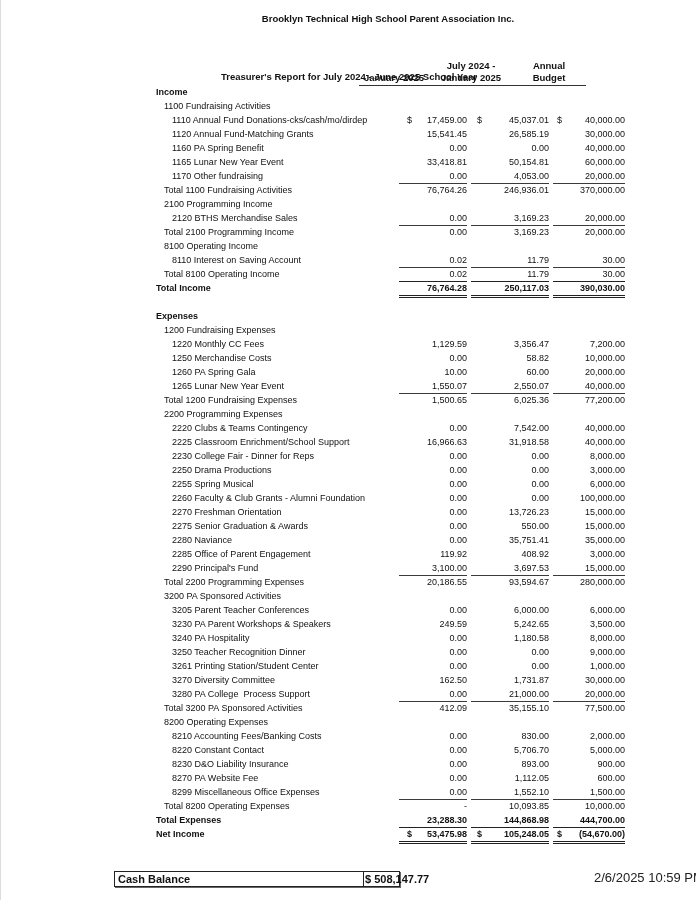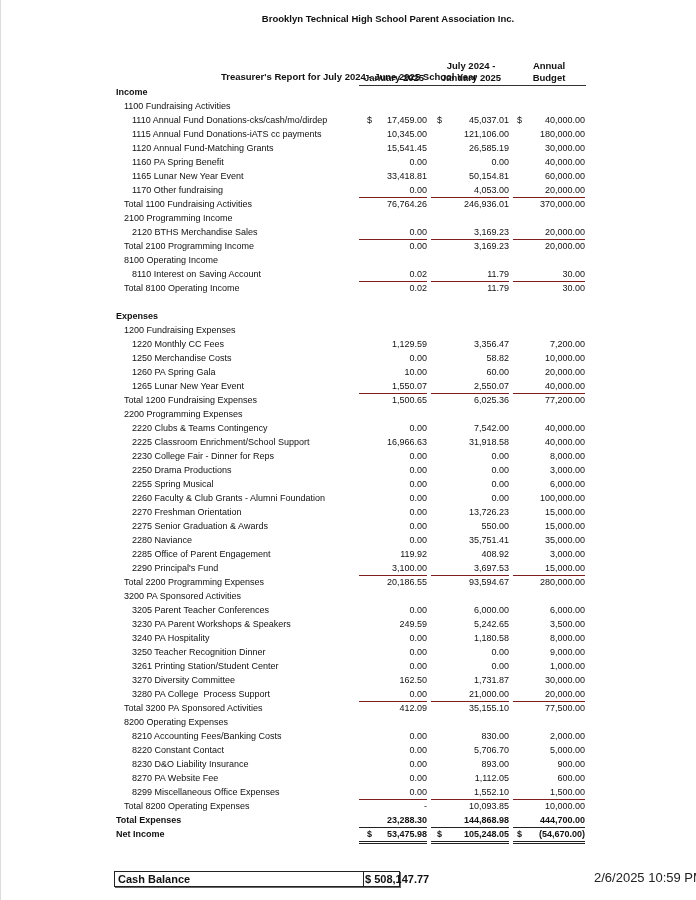--- a/index.html
+++ b/index.html
@@ -20,21 +20,21 @@
     text-align: center; line-height: 12px;
   }
   #ch1 { left: 358px; width: 70px; top: 72px; }
   #ch2 { left: 430px; width: 80px; }
   #ch3 { left: 512px; width: 72px; }
   .header-rule {
     position: absolute; left: 358px; width: 227px; top: 85px;
     border-top: 1.5px solid #333;
   }
 
-  #report { position: absolute; left: 0; top: 85px; width: 564px; }
+  #report { position: absolute; left: 0; top: 85px; width: 564px; padding-left: 40px; }
   .row {
     position: relative; height: 14px; font-size: 9px; line-height: 14px;
   }
   .row .label { position: absolute; left: 115px; white-space: pre; }
   .row.lvl1 .label { left: 123px; }
   .row.lvl2 .label { left: 131px; }
   .row.bold { font-weight: bold; }
   .row.section .label { font-weight: bold; }
   .cell {
     position: absolute; top: 0; height: 14px; text-align: right;
@@ -94,26 +94,20 @@
     <div class="row lvl1">
       <span class="label">1100 Fundraising Activities</span>
     </div>
     <div class="row lvl2">
       <span class="label">1110 Annual Fund Donations-cks/cash/mo/dirdep</span>
       <span class="cell c1"><span class="cur">$</span><span>17,459.00</span></span>
       <span class="cell c2"><span class="cur">$</span><span>45,037.01</span></span>
       <span class="cell c3"><span class="cur">$</span><span>40,000.00</span></span>
     </div>
     <div class="row lvl2">
-      <span class="label">1115 Annual Fund Donations-iATS cc payments</span>
-      <span class="cell c1"><span>10,345.00</span></span>
-      <span class="cell c2"><span>121,106.00</span></span>
-      <span class="cell c3"><span>180,000.00</span></span>
-    </div>
-    <div class="row lvl2">
       <span class="label">1120 Annual Fund-Matching Grants</span>
       <span class="cell c1"><span>15,541.45</span></span>
       <span class="cell c2"><span>26,585.19</span></span>
       <span class="cell c3"><span>30,000.00</span></span>
     </div>
     <div class="row lvl2">
       <span class="label">1160 PA Spring Benefit</span>
       <span class="cell c1"><span>0.00</span></span>
       <span class="cell c2"><span>0.00</span></span>
       <span class="cell c3"><span>40,000.00</span></span>
@@ -158,20 +152,26 @@
       <span class="label">8110 Interest on Saving Account</span>
       <span class="cell c1"><span>0.02</span></span>
       <span class="cell c2"><span>11.79</span></span>
       <span class="cell c3"><span>30.00</span></span>
     </div>
     <div class="row lvl1 rule-top">
       <span class="label">Total 8100 Operating Income</span>
       <span class="cell c1"><span>0.02</span></span>
       <span class="cell c2"><span>11.79</span></span>
       <span class="cell c3"><span>30.00</span></span>
+    </div>
+    <div class="row bold rule-thick dbl-bottom">
+      <span class="label">Total Income</span>
+      <span class="cell c1"><span>76,764.28</span></span>
+      <span class="cell c2"><span>250,117.03</span></span>
+      <span class="cell c3"><span>390,030.00</span></span>
     </div>
     <div class="spacer"></div>
     <div class="row section">
       <span class="label">Expenses</span>
     </div>
     <div class="row lvl1">
       <span class="label">1200 Fundraising Expenses</span>
     </div>
     <div class="row lvl2">
       <span class="label">1220 Monthly CC Fees</span>

